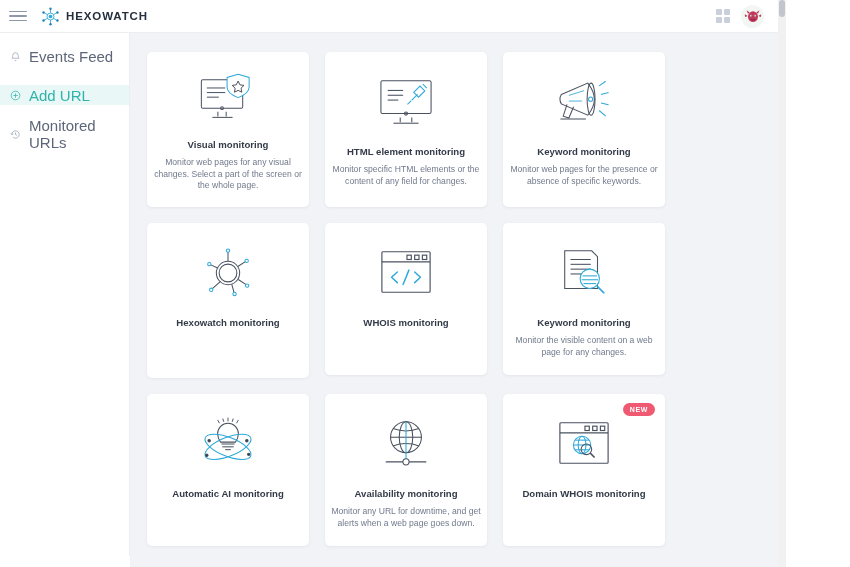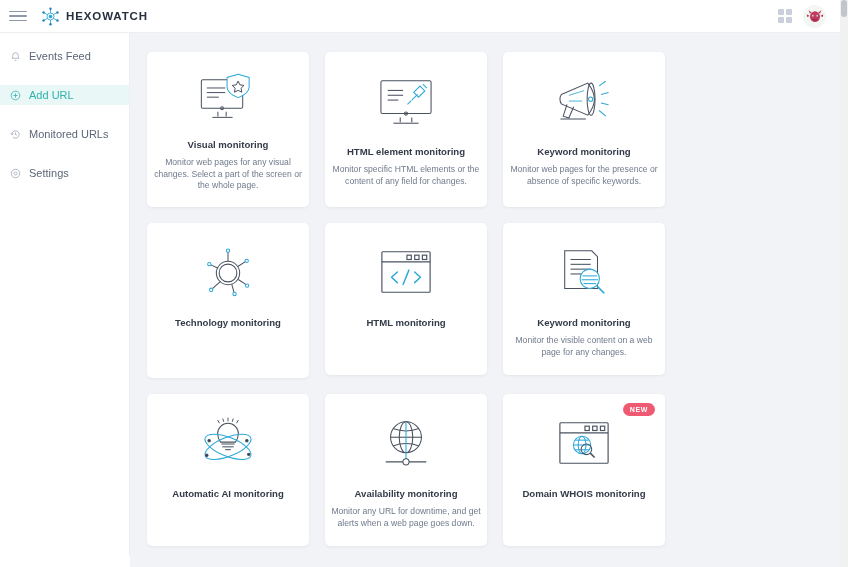--- a/index.html
+++ b/index.html
@@ -1,21 +1,21 @@
 <!DOCTYPE html>
 <html><head>
 <meta charset="utf-8">
 <style>
   * { box-sizing: border-box; margin: 0; padding: 0; }
   html, body {
     width: 850px; height: 567px;
     font-family: "Liberation Sans", sans-serif;
     background: #ffffff; overflow: hidden;
   }
-  .app { position: relative; width: 848px; height: 567px; display: flex; flex-direction: column; }
+  .app { position: relative; width: 786px; height: 567px; display: flex; flex-direction: column; }
 
   
   .header {
     height: 33px; min-height: 33px; background: #ffffff;
     display: flex; align-items: center;
     border-bottom: 1px solid #eceef2;
     padding: 0 12px 0 9px; position: relative; z-index: 5;
   }
   .hamburger { width: 18px; height: 18px; display: flex; flex-direction: column;
     justify-content: center; gap: 3px; cursor: pointer; }
@@ -30,21 +30,21 @@
   .avatar { width: 23px; height: 23px; border-radius: 50%; background: #f2f7f3;
     display: flex; align-items: center; justify-content: center; overflow: hidden; cursor: pointer; }
 
   
   .body { flex: 1; display: flex; min-height: 0; }
 
   
   .sidebar { width: 130px; min-width: 130px; background: #ffffff; border-right: 1px solid #eceef2;
     padding-top: 13px; height: 523px; }
   .nav-item { display: flex; align-items: center; gap: 8px; height: 20px;
-    padding: 0 10px 0 10px; margin-bottom: 0; font-size: 11px; color: #5d6678; cursor: pointer; }
+    padding: 0 10px 0 10px; margin-bottom: 0; font-size: 15px; color: #5d6678; cursor: pointer; }
   .nav-list > div { margin-bottom: 0; }
   .nav-item .nav-ico { width: 11px; height: 11px; display: flex; align-items: center; justify-content: center; color: #9aa3b2; }
   .nav-item.active { background: #e9f7f6; color: #2fb3ab; }
   .nav-item.active .nav-ico { color: #2fb3ab; }
   .nav-gap { height: 19px; }
 
   
   .main { flex: 1; background: #f1f3f7; padding: 19px 11px 0 17px; overflow: hidden; }
   .grid { display: flex; flex-wrap: wrap; gap: 16px; }
   .card {
@@ -170,29 +170,20 @@
               <path d="M2.6 8a5.4 5.4 0 1 1 1.7 3.9"></path>
               <polyline points="1.3,6 2.7,8.2 4.9,7"></polyline>
               <polyline points="8,5 8,8 10,9.3"></polyline>
             </svg>
           </span>
           <span>Monitored URLs</span>
         </div>
 
         <div class="nav-gap"></div>
 
-        <div class="nav-item">
-          <span class="nav-ico">
-            <svg width="11" height="11" viewBox="0 0 16 16" fill="none" stroke="currentColor" stroke-width="1.1">
-              <circle cx="8" cy="8" r="6.2"></circle>
-              <circle cx="8" cy="8" r="2.2"></circle>
-            </svg>
-          </span>
-          <span>Settings</span>
-        </div>
 
       </div>
     </div>
 
     <div class="main">
       <div class="grid">
 
         <div class="card row1">
           <div class="card-icon">
             <svg width="68" height="56" viewBox="0 0 74 60" fill="none" stroke="#4a5260" stroke-width="1.1">
@@ -271,39 +262,39 @@
               <g stroke="#2ea8d8" fill="#ffffff" stroke-width="1.1">
                 <circle cx="30" cy="6" r="1.8"></circle>
                 <circle cx="50" cy="17" r="1.8"></circle>
                 <circle cx="50.5" cy="43.5" r="1.8"></circle>
                 <circle cx="37" cy="52.5" r="1.8"></circle>
                 <circle cx="12" cy="48" r="1.8"></circle>
                 <circle cx="10" cy="20.5" r="1.8"></circle>
               </g>
             </svg>
           </div>
-          <div class="card-title">Technology monitoring</div>
+          <div class="card-title">Hexowatch monitoring</div>
         </div>
 
         <div class="card row2">
           <div class="card-icon">
             <svg width="60" height="54" viewBox="0 0 62 56" fill="none" stroke="#4a5260" stroke-width="1.2">
               <rect x="6" y="6" width="50" height="42" rx="1"></rect>
               <line x1="6" y1="16.5" x2="56" y2="16.5"></line>
               <rect x="32" y="9.5" width="4.5" height="4.5"></rect>
               <rect x="40" y="9.5" width="4.5" height="4.5"></rect>
               <rect x="48" y="9.5" width="4.5" height="4.5"></rect>
               <g stroke="#2ea8d8" stroke-width="1.5" stroke-linecap="round" stroke-linejoin="round">
                 <polyline points="22,27 16,32.5 22,38"></polyline>
                 <polyline points="40,27 46,32.5 40,38"></polyline>
                 <line x1="34" y1="25" x2="28" y2="40"></line>
               </g>
             </svg>
           </div>
-          <div class="card-title">HTML monitoring</div>
+          <div class="card-title">WHOIS monitoring</div>
         </div>
 
         <div class="card row2">
           <div class="card-icon">
             <svg width="62" height="54" viewBox="0 0 64 56" fill="none" stroke="#4a5260" stroke-width="1.1">
               <path d="M12 5 H40 L46 11 V44 H12 Z"></path>
               <line x1="18" y1="14" x2="39" y2="14"></line>
               <line x1="18" y1="19" x2="39" y2="19"></line>
               <line x1="18" y1="24" x2="39" y2="24"></line>
               <line x1="18" y1="29" x2="33" y2="29"></line>

